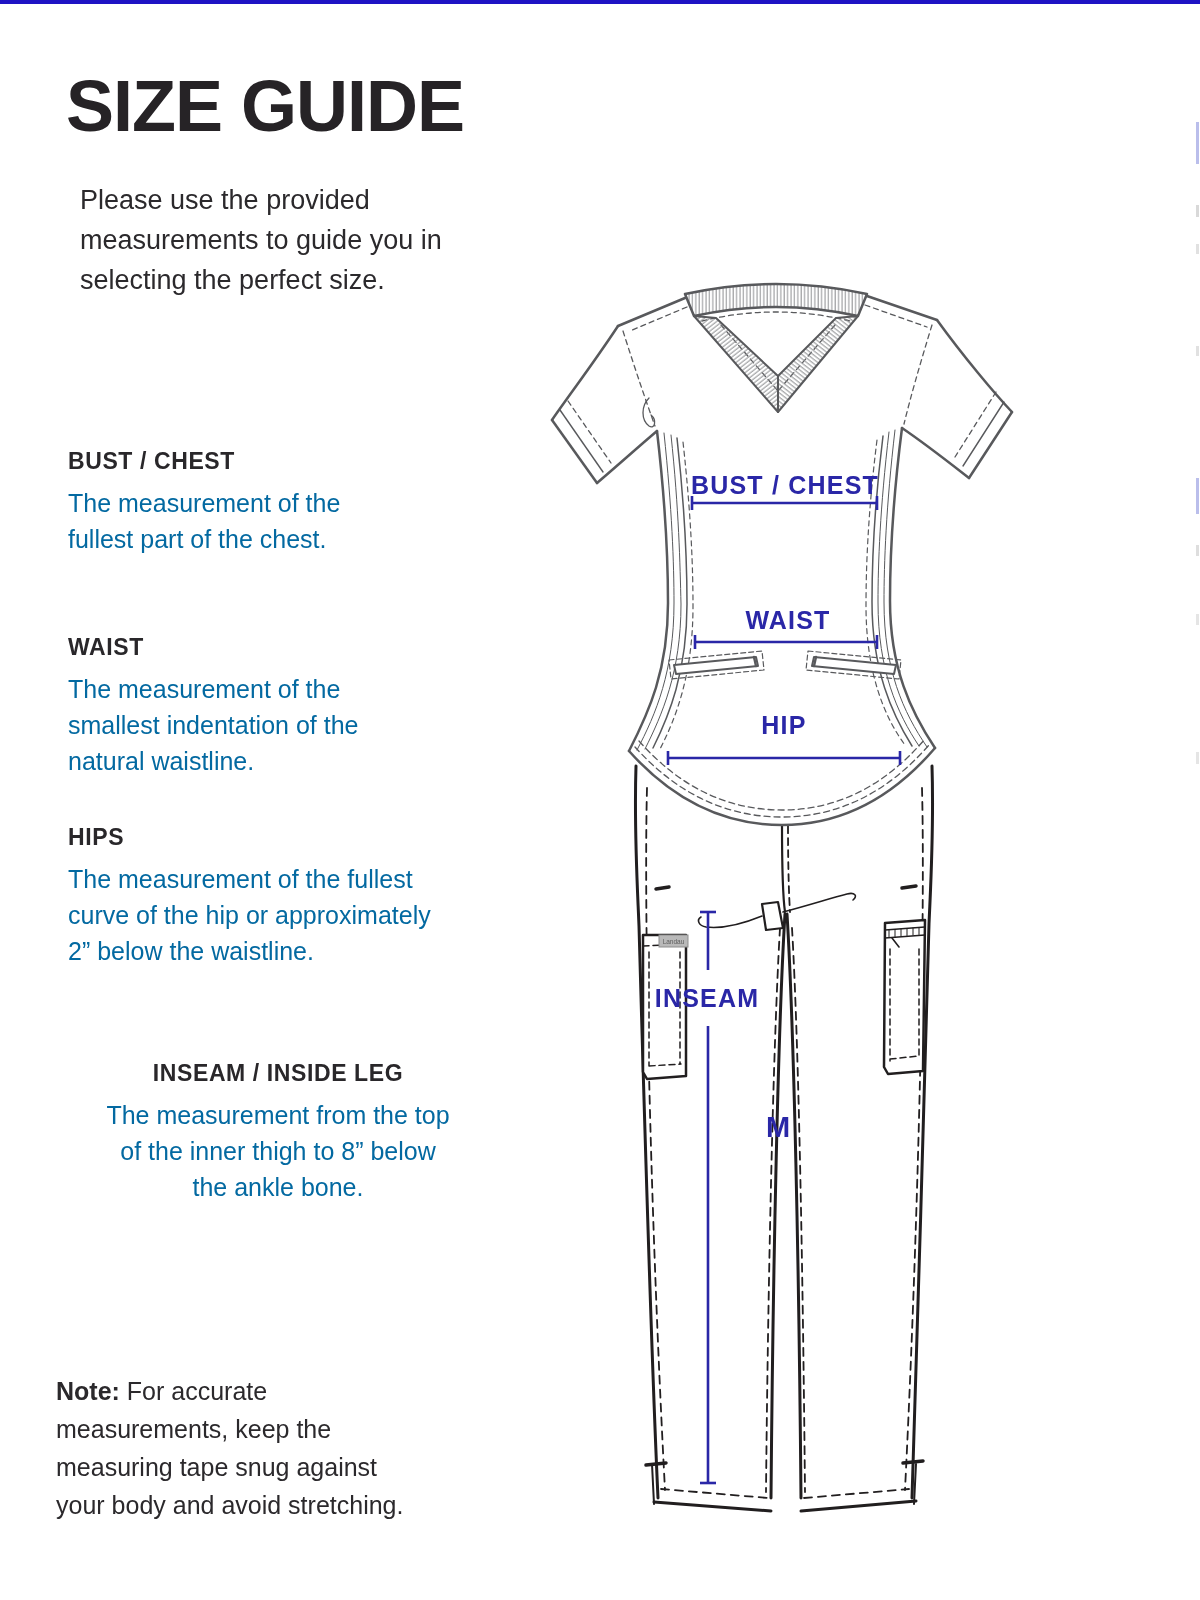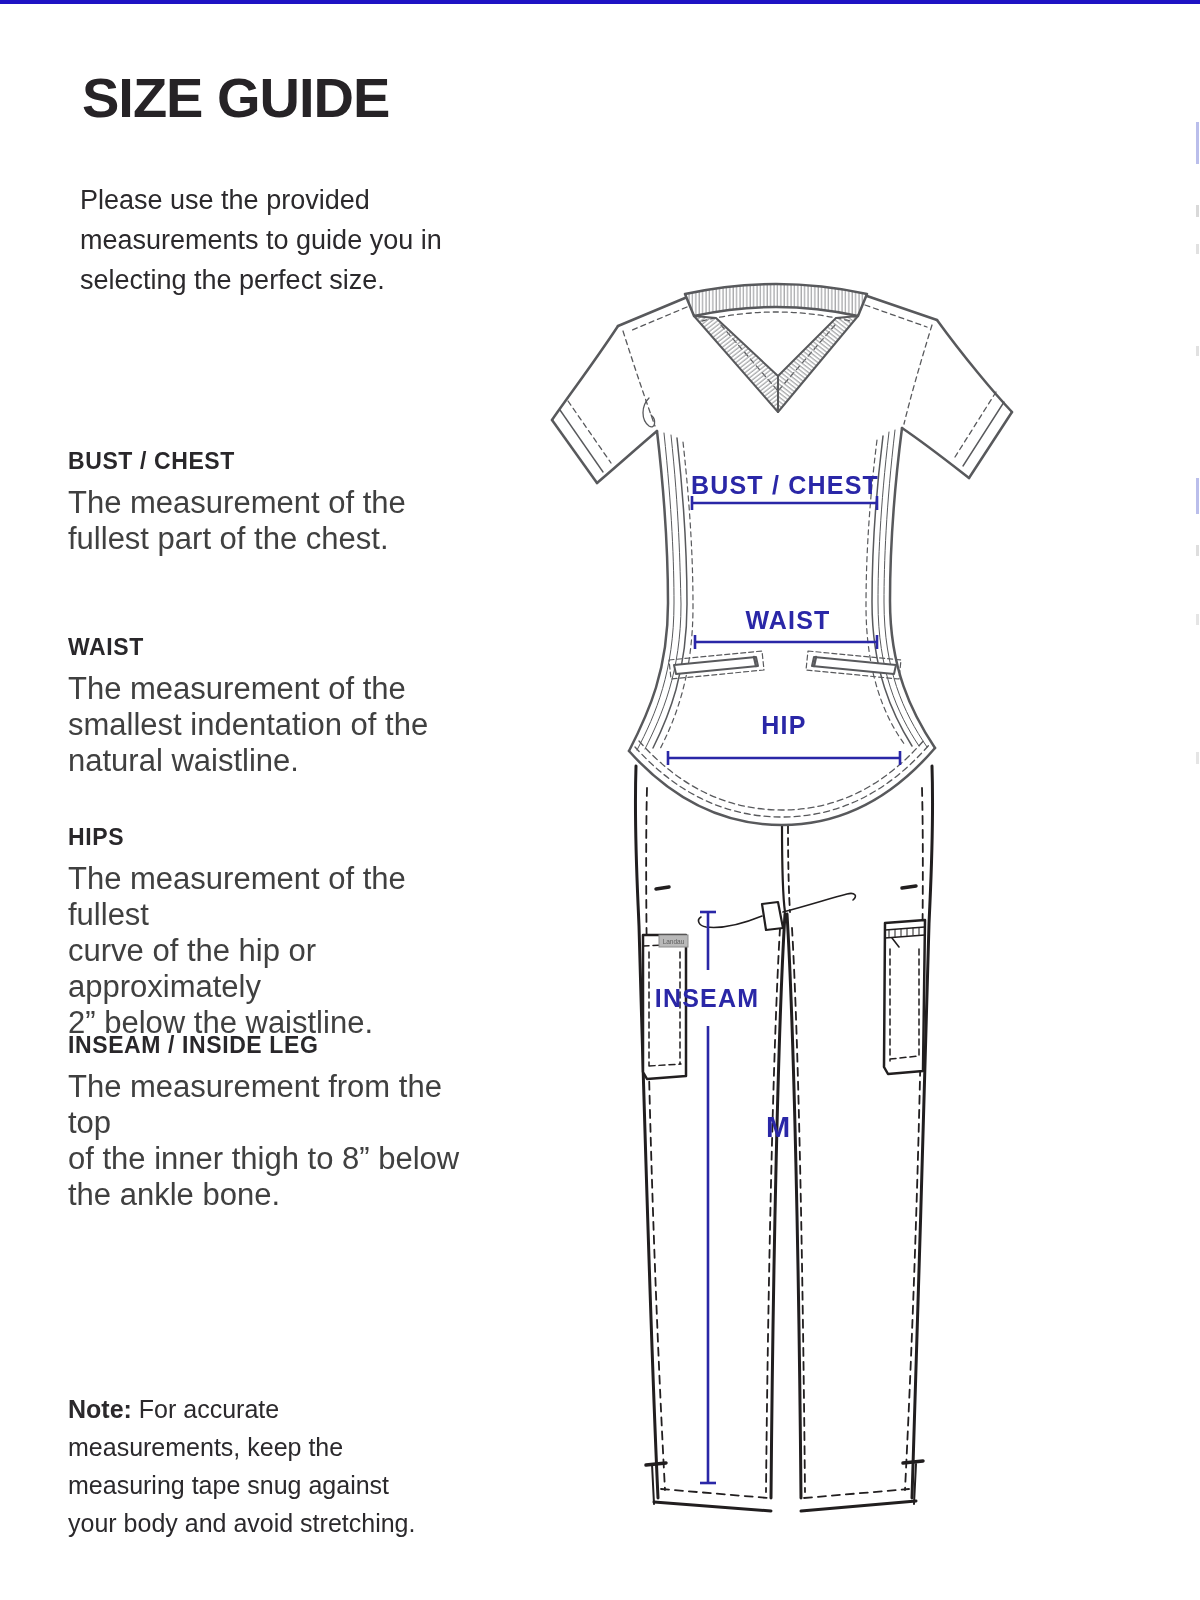--- a/index.html
+++ b/index.html
@@ -3,42 +3,42 @@
 <meta charset="utf-8">
 <style>
   * { margin:0; padding:0; box-sizing:border-box; }
   html,body { background:#ffffff; }
   .page {
     position:relative; width:1200px; height:1600px; background:#ffffff;
     font-family:"Liberation Sans", sans-serif; overflow:hidden;
   }
   .top-border { position:absolute; left:0; top:0; width:1200px; height:4px; }
   .page-title {
-    position:absolute; left:82px; top:70px;
-    font-size:56px; font-weight:bold; letter-spacing:-1px; line-height:1;
+    position:absolute; left:66px; top:70px;
+    font-size:72px; font-weight:bold; letter-spacing:-1px; line-height:1;
     color:#262326;
   }
   .intro {
     position:absolute; left:80px; top:180px; width:500px;
     font-size:27px; line-height:40px; color:#2b292c; white-space:pre-line;
   }
   .section { position:absolute; left:68px; width:420px; }
   .section h3 {
     font-size:23px; font-weight:bold; letter-spacing:0.6px; color:#29272a;
   }
   .section p {
-    margin-top:10px; font-size:31px; line-height:36px; color:#404040; white-space:pre-line;
+    margin-top:10px; font-size:25px; line-height:36px; color:#0369a1; white-space:pre-line;
   }
   .sec-bust   { top:448px; }
   .sec-waist  { top:634px; }
   .sec-hips   { top:824px; }
-  .sec-inseam { top:1032px; }
+  .sec-inseam { top:1060px;text-align:center; }
   .note {
-    position:absolute; left:68px; top:1372px; width:420px;
-    font-size:25px; line-height:38px; color:#2b292c;margin-top:18px;
+    position:absolute; left:56px; top:1372px; width:420px;
+    font-size:25px; line-height:38px; color:#2b292c;
   }
   .note b { font-weight:bold; }
   .note span { white-space:pre-line; }
   .diagram { position:absolute; left:535px; top:268px; width:500px; height:1262px; }
   svg { display:block; }
   svg text.anno {
     font-family:"Liberation Sans", sans-serif; font-weight:bold;
     font-size:25px; letter-spacing:1.2px;
   }
   svg text.anno-m { font-family:"Liberation Sans", sans-serif; font-weight:bold; font-size:29px; }

